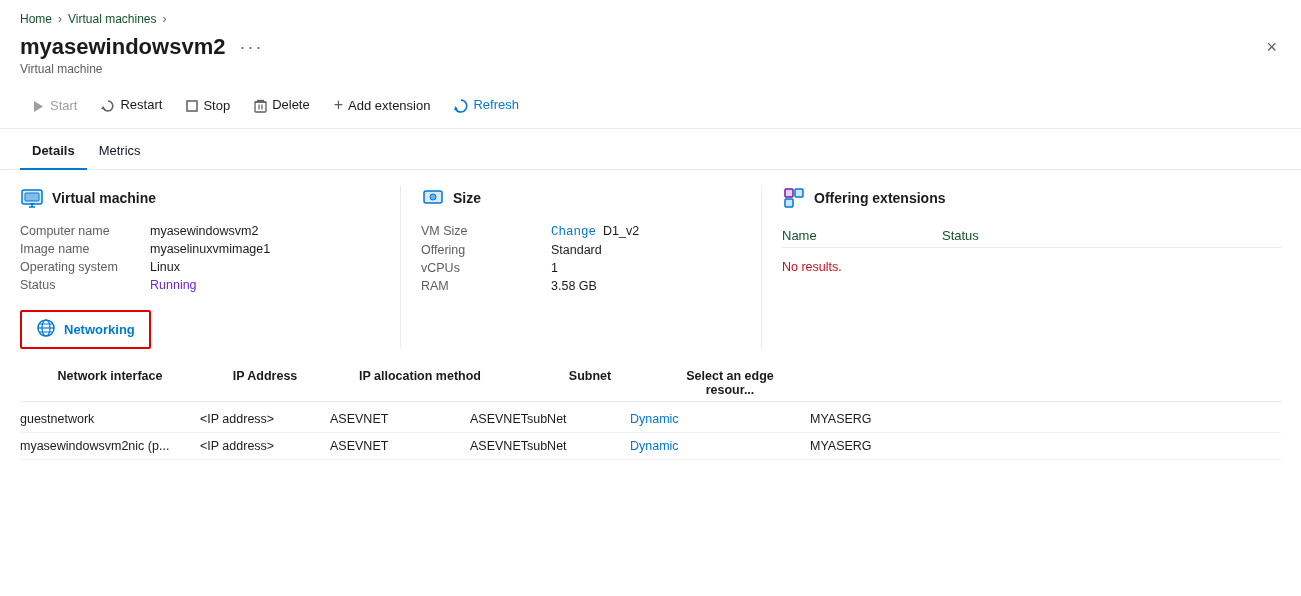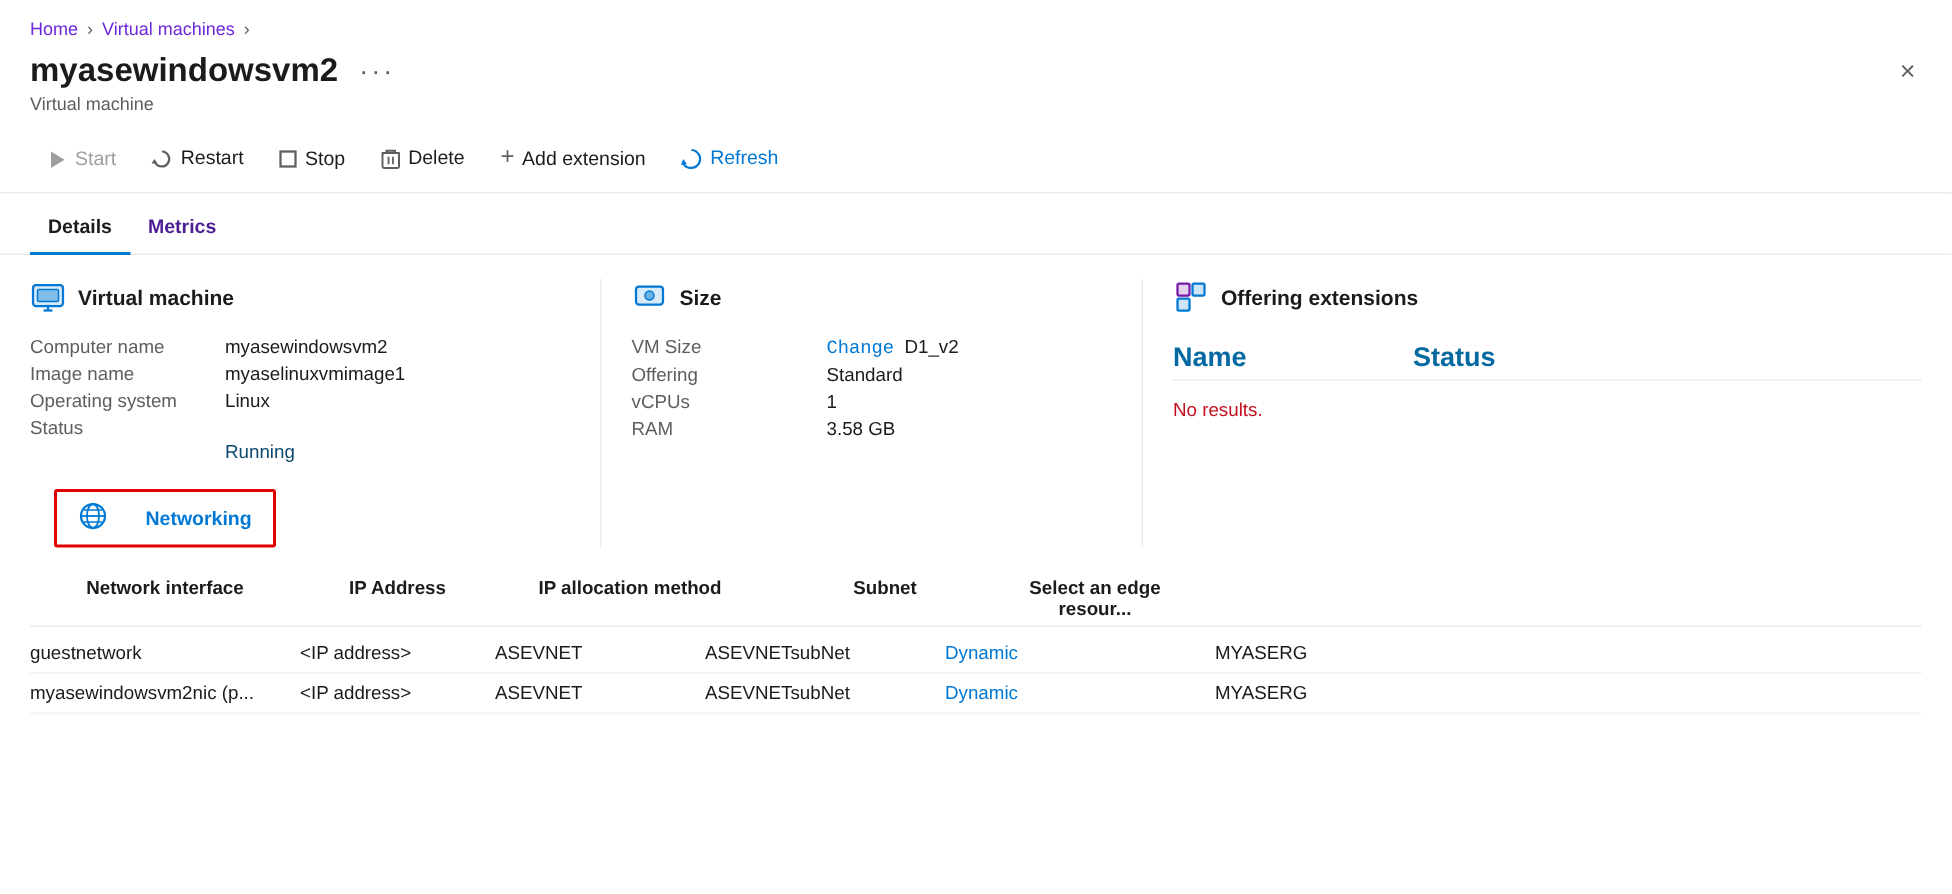--- a/index.html
+++ b/index.html
@@ -18,21 +18,21 @@
     }
     .breadcrumb {
       padding: 12px 20px 4px 20px;
       display: flex;
       align-items: center;
       gap: 6px;
       font-size: 12px;
       color: #0078d4;
     }
     .breadcrumb span { color: #605e5c; }
-    .breadcrumb a { color: #6d28d9; text-decoration: none; cursor: pointer; }
+    .breadcrumb a { color: #14532d; text-decoration: none; cursor: pointer; }
     .header-row {
       display: flex;
       align-items: flex-start;
       padding: 4px 20px 8px 20px;
       justify-content: space-between;
     }
     .title-section { display: flex; flex-direction: column; }
     .title-row { display: flex; align-items: center; gap: 10px; }
     .page-title {
       font-size: 22px;
@@ -90,24 +90,23 @@
       display: flex;
       align-items: flex-end;
       padding: 0 20px;
       border-bottom: 1px solid #edebe9;
       margin-top: 4px;
     }
     .tab {
       padding: 10px 12px;
       font-size: 13px;
       cursor: pointer;
-      color: #4c1d95;
+      color: #0f172a;
       border-bottom: 2px solid transparent;
       margin-bottom: -1px;
-      font-weight: bold;
     }
     .tab.active {
       color: #1b1b1b;
       font-weight: 600;
       border-bottom: 2px solid #0078d4;
     }
 
     .content {
       padding: 16px 20px;
     }
@@ -139,41 +138,40 @@
       height: 24px;
       display: inline-flex;
       align-items: center;
       justify-content: center;
     }
 
     .detail-table { width: 100%; }
     .detail-row { display: flex; margin-bottom: 4px; }
     .detail-label { color: #605e5c; min-width: 130px; font-size: 12.5px; }
     .detail-value { color: #1b1b1b; font-size: 12.5px; }
-    .detail-value.running { color: #0c4a6e; margin-top: 16px; }
+    .detail-value.running { color: #6d28d9; }
     .detail-value.link { color: #0078d4; cursor: pointer; text-decoration: none; }
 
     .divider-v {
       width: 1px;
       background: #edebe9;
       margin: 0 20px;
       align-self: stretch;
     }
 
     .networking-box {
       margin-top: 12px;
       border: 2px solid #e00000;
       display: inline-flex;
       align-items: center;
-      gap: 25px;
+      gap: 8px;
       padding: 6px 14px;
       cursor: pointer;
       background: #fff;
       border-radius: 2px;
-      margin-left: 16px;
     }
     .networking-box .networking-label {
       color: #0078d4;
       font-weight: 600;
       font-size: 13px;
     }
 
     .networking-section {
       margin-top: 16px;
     }
@@ -214,23 +212,23 @@
       min-width: 260px;
     }
 
     .ext-table-header {
       display: flex;
       padding: 4px 0;
       border-bottom: 1px solid #edebe9;
       margin-bottom: 4px;
     }
     .ext-col-header {
-      font-weight: 700;
-      font-size: 18px;
-      color: #0369a1;
+      font-weight: 400;
+      font-size: 13px;
+      color: #14532d;
     }
     .ext-col-name { width: 160px; }
     .ext-col-status { width: 100px; }
     .no-results {
       color: #c50f1f;
       font-size: 12.5px;
       padding: 8px 0;
     }
 
     

